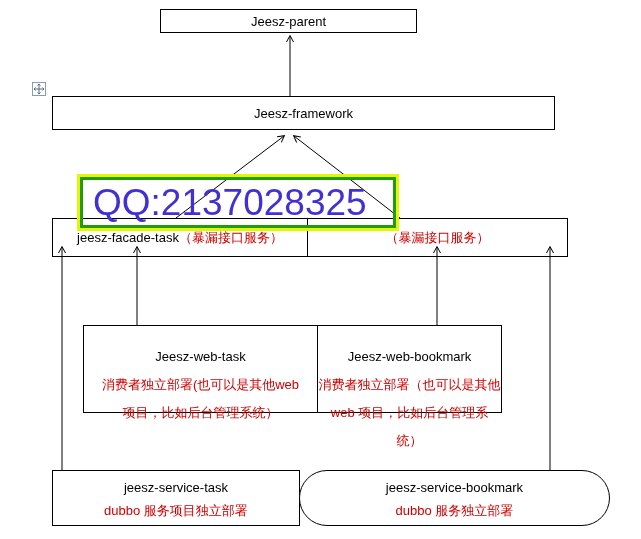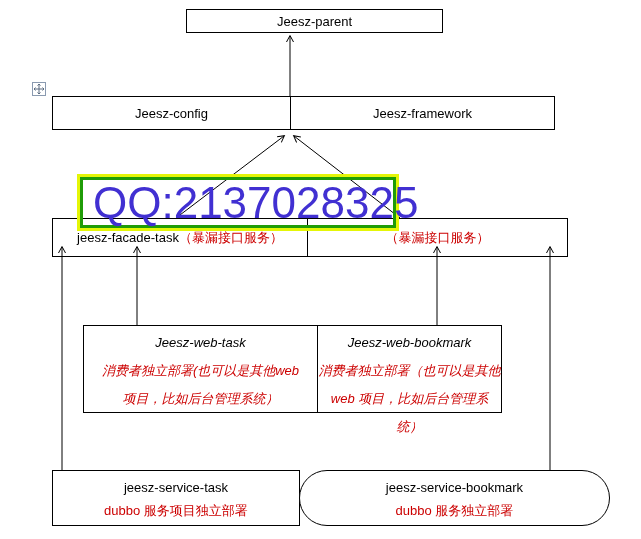--- a/index.html
+++ b/index.html
@@ -4,48 +4,48 @@
 <style>
   * { margin:0; padding:0; box-sizing:border-box; }
   html,body { background:#fff; }
   body { font-family:"Liberation Sans","DejaVu Sans",sans-serif; color:#000; }
   .canvas { position:relative; width:641px; height:539px; background:#fff; overflow:hidden; }
 
   .box { position:absolute; border:1px solid #000; background:#fff; font-size:13px; z-index:1; }
   .center { display:flex; align-items:center; justify-content:center; }
   .red { color:var(--red-text,#cc0000); }
 
-  .box-parent   { left:186px; top:9px;   width:257px; height:24px;text-align:center; }
+  .box-parent   { left:160px; top:9px;   width:257px; height:24px;text-align:center; }
   .box-mid      { left:52px;  top:96px;  width:503px; height:34px; display:flex; }
   .cell         { display:flex; align-items:center; justify-content:center; height:100%; }
   .cell-config  { width:238px; border-right:1px solid #000; }
   .cell-frame   { flex:1; }
 
   .box-facade      { left:52px; top:218px; width:516px; height:39px; display:flex; }
   .cell-facade-l   { width:255px; border-right:1px solid #000; }
   .cell-facade-r   { flex:1; }
   .box-facade .cell{ font-size:13px; white-space:nowrap; }
 
   .box-web-task     { left:83px;  top:325px; width:235px; height:88px; }
   .box-web-bookmark { left:317px; top:325px; width:185px; height:88px; }
-  .webbox { text-align:center; padding-top:3px; line-height:28px;font-style:italic; }
+  .webbox { text-align:center; padding-top:17px; line-height:28px; }
   .webbox .title { color:#000; }
 
   .box-service-task     { left:52px;  top:470px; width:248px; height:56px; }
   .box-service-bookmark { left:299px; top:470px; width:311px; height:56px;border-radius:28px; }
   .svcbox { padding:5px 8px; line-height:23px; text-align:center; }
 
   .connectors { position:absolute; left:0; top:0; z-index:3; pointer-events:none; }
   .connectors line { stroke:#000; stroke-width:1; }
 
   .watermark { position:absolute; left:80px; top:177px; width:316px; height:51px; z-index:5;
                border:3px solid var(--watermark-border-inner,#1f9c07);
                box-shadow:0 0 0 3px var(--watermark-border-outer,#e4f607);
                display:flex; align-items:center; background:transparent; }
-  .watermark span { font-size:44px; line-height:40px; padding-left:10px; white-space:nowrap;
+  .watermark span { font-size:37px; line-height:40px; padding-left:10px; white-space:nowrap;
                     color:var(--watermark-text,#4130d2); }
 
   .move-handle { position:absolute; left:32px; top:82px; width:14px; height:14px; z-index:4; cursor:move; }
 </style>
 </head>
 <body>
 
 <div class="canvas">
 
   <svg class="connectors" width="641" height="539" viewBox="0 0 641 539">
@@ -68,23 +68,20 @@
       <rect x="0.5" y="0.5" width="13" height="13" fill="#fff" stroke="#8a9ab0"></rect>
       <path d="M7 2 L7 12 M2 7 L12 7 M7 2 L5.5 3.5 M7 2 L8.5 3.5 M7 12 L5.5 10.5 M7 12 L8.5 10.5 M2 7 L3.5 5.5 M2 7 L3.5 8.5 M12 7 L10.5 5.5 M12 7 L10.5 8.5" stroke="#5a6b80" stroke-width="1" fill="none"></path>
     </svg>
   </div>
 
   <div class="box box-parent center">
     <span>Jeesz-parent</span>
   </div>
 
   <div class="box box-mid">
-    <div class="cell cell-config">
-      <span>Jeesz-config</span>
-    </div>
     <div class="cell cell-frame">
       <span>Jeesz-framework</span>
     </div>
   </div>
 
   <div class="box box-facade">
     <div class="cell cell-facade-l">
       <span>jeesz-facade-task</span>
         <span class="red">（暴漏接口服务）</span>
     </div>

